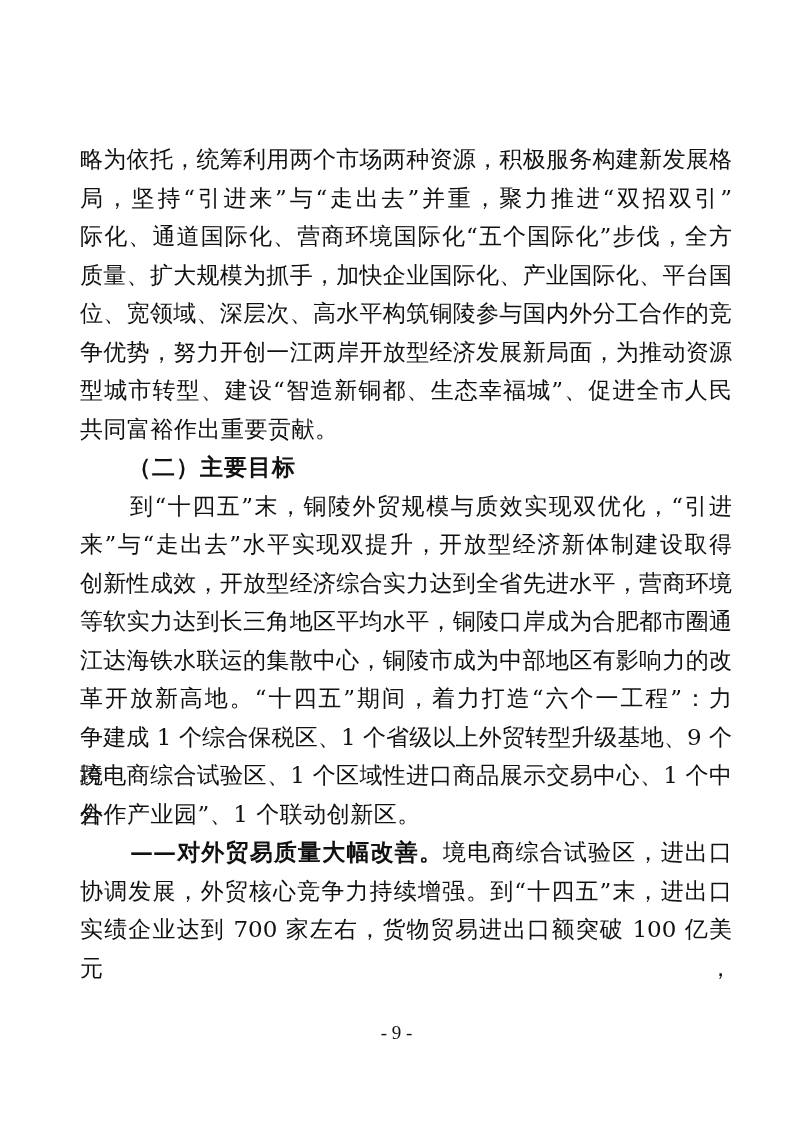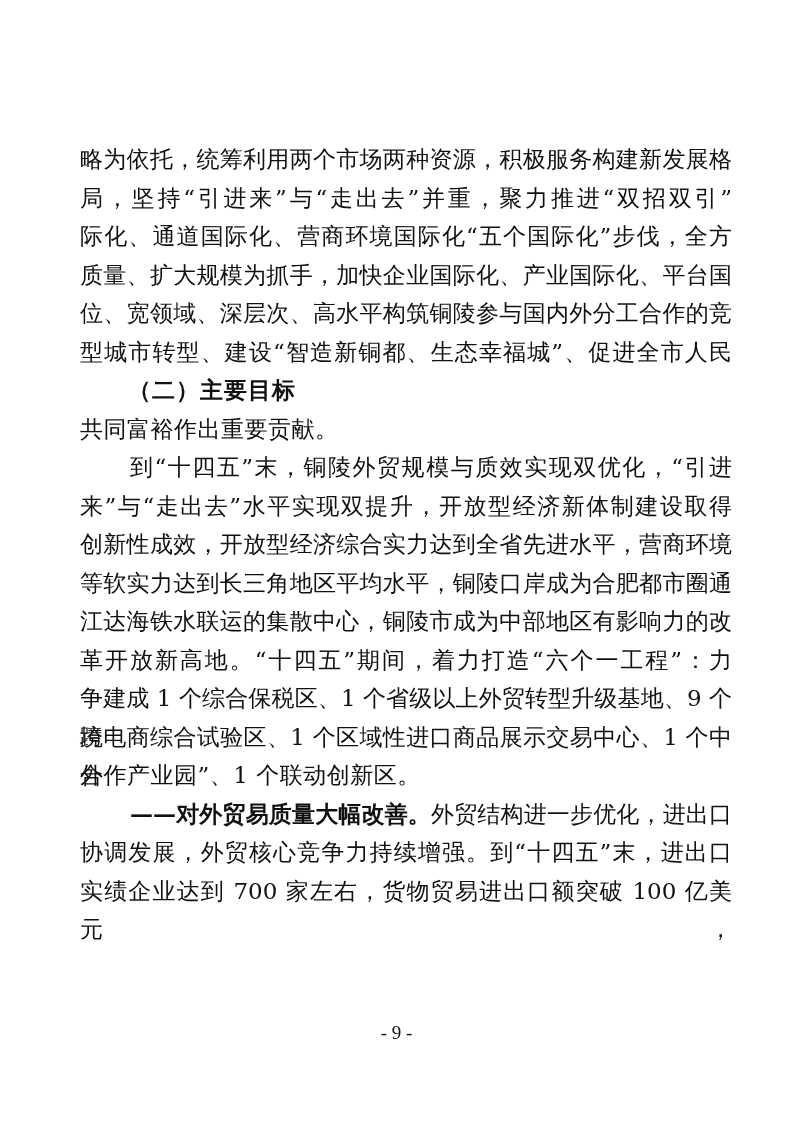--- a/index.html
+++ b/index.html
@@ -64,37 +64,38 @@
 <body>
 
 <div class="page">
   <div class="content">
 
     <div class="ln j">略为依托，统筹利用两个市场两种资源，积极服务构建新发展格</div>
     <div class="ln j">局，坚持“引进来”与“走出去”并重，聚力推进“双招双引”</div>
     <div class="ln j">际化、通道国际化、营商环境国际化“五个国际化”步伐，全方</div>
     <div class="ln j">质量、扩大规模为抓手，加快企业国际化、产业国际化、平台国</div>
     <div class="ln j">位、宽领域、深层次、高水平构筑铜陵参与国内外分工合作的竞</div>
+    <div class="ln j">争优势，努力开创一江两岸开放型经济发展新局面，为推动资源</div>
     <div class="ln j">型城市转型、建设“智造新铜都、生态幸福城”、促进全市人民</div>
+    <div class="ln">共同富裕作出重要贡献。</div>
+
     <div class="ln h">（二）主要目标</div>
-
-    <div class="ln">共同富裕作出重要贡献。</div>
 
     <div class="ln j ind">到“十四五”末，铜陵外贸规模与质效实现双优化，“引进</div>
     <div class="ln j">来”与“走出去”水平实现双提升，开放型经济新体制建设取得</div>
     <div class="ln j">创新性成效，开放型经济综合实力达到全省先进水平，营商环境</div>
     <div class="ln j">等软实力达到长三角地区平均水平，铜陵口岸成为合肥都市圈通</div>
     <div class="ln j">江达海铁水联运的集散中心，铜陵市成为中部地区有影响力的改</div>
     <div class="ln j">革开放新高地。“十四五”期间，着力打造“六个一工程”：力</div>
     <div class="ln j">争建成 1 个综合保税区、1 个省级以上外贸转型升级基地、9 个跨</div>
     <div class="ln j">境电商综合试验区、1 个区域性进口商品展示交易中心、1 个中外</div>
     <div class="ln">合作产业园”、1 个联动创新区。</div>
 
     <div class="ln j ind">
-      <span class="bold-lead">——对外贸易质量大幅改善。</span><span>外贸结构进一步优化，进出口</span>
+      <span class="bold-lead">——对外贸易质量大幅改善。</span><span>境电商综合试验区，进出口</span>
     </div>
     <div class="ln j">协调发展，外贸核心竞争力持续增强。到“十四五”末，进出口</div>
     <div class="ln j">实绩企业达到 700 家左右，货物贸易进出口额突破 100 亿美元，</div>
 
   </div>
 
   <div class="footer">- 9 -</div>
 </div>
 
 </body></html>

